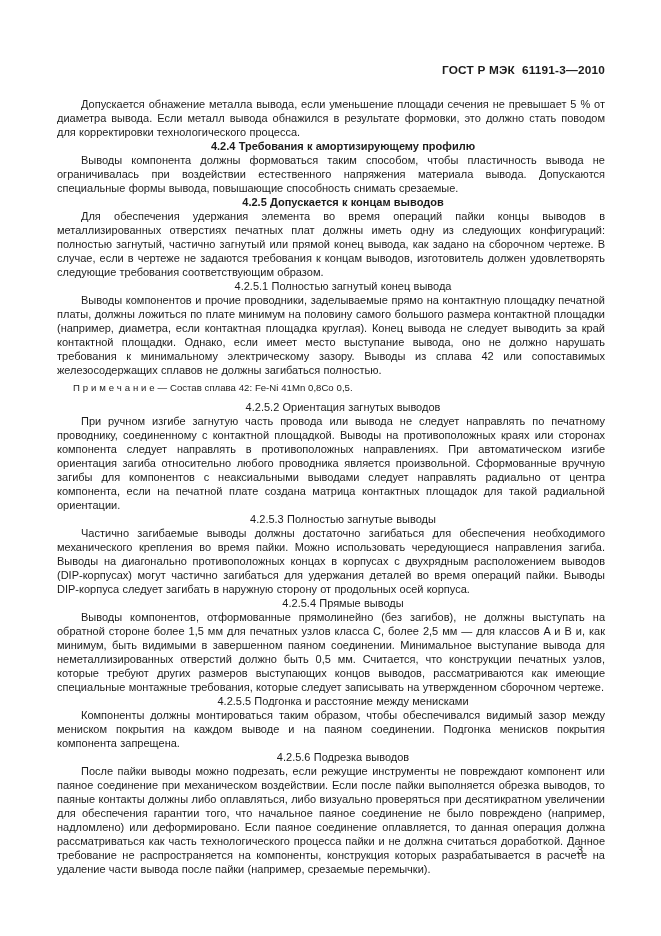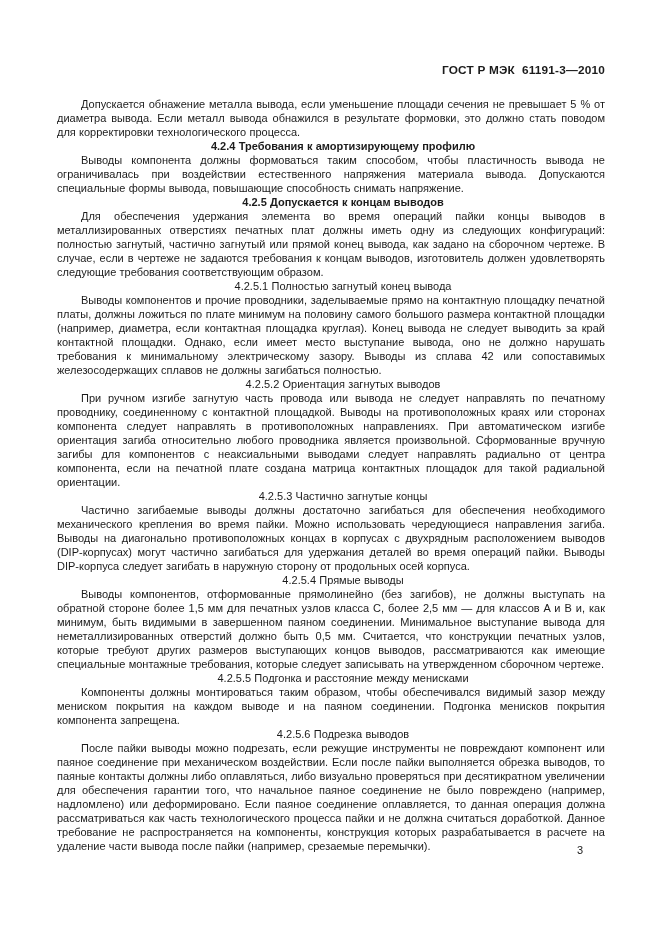--- a/index.html
+++ b/index.html
@@ -60,28 +60,29 @@
 </style>
 </head>
 <body>
 
 <div class="page">
   <div class="header">ГОСТ Р МЭК  61191-3—2010</div>
 
   <main class="content" id="doc-content">
       <p class="block paragraph">Допускается обнажение металла вывода, если уменьшение площади сечения не превышает 5 % от диаметра вывода. Если металл вывода обнажился в результате формовки, это должно стать поводом для корректировки технологического процесса.</p>
       <p class="block heading">4.2.4 Требования к амортизирующему профилю</p>
-      <p class="block paragraph">Выводы компонента должны формоваться таким способом, чтобы пластичность вывода не ограничивалась при воздействии естественного напряжения материала вывода. Допускаются специальные формы вывода, повышающие способность снимать напряжение.</p>
+      <p class="block paragraph">Выводы компонента должны формоваться таким способом, чтобы пластичность вывода не ограничивалась при воздействии естественного напряжения материала вывода. Допускаются специальные формы вывода, повышающие способность снимать срезаемые.</p>
       <p class="block heading">4.2.5 Допускается к концам выводов</p>
       <p class="block paragraph">Для обеспечения удержания элемента во время операций пайки концы выводов в металлизированных отверстиях печатных плат должны иметь одну из следующих конфигураций: полностью загнутый, частично загнутый или прямой конец вывода, как задано на сборочном чертеже. В случае, если в чертеже не задаются требования к концам выводов, изготовитель должен удовлетворять следующие требования соответствующим образом.</p>
       <p class="block subheading">4.2.5.1 Полностью загнутый конец вывода</p>
       <p class="block paragraph">Выводы компонентов и прочие проводники, заделываемые прямо на контактную площадку печатной платы, должны ложиться по плате минимум на половину самого большого размера контактной площадки (например, диаметра, если контактная площадка круглая). Конец вывода не следует выводить за край контактной площадки. Однако, если имеет место выступание вывода, оно не должно нарушать требования к минимальному электрическому зазору. Выводы из сплава 42 или сопоставимых железосодержащих сплавов не должны загибаться полностью.</p>
+      <p class="block note">П р и м е ч а н и е — Состав сплава 42: Fe-Ni 41Mn 0,8Co 0,5.</p>
       <p class="block subheading">4.2.5.2 Ориентация загнутых выводов</p>
       <p class="block paragraph">При ручном изгибе загнутую часть провода или вывода не следует направлять по печатному проводнику, соединенному с контактной площадкой. Выводы на противоположных краях или сторонах компонента следует направлять в противоположных направлениях. При автоматическом изгибе ориентация загиба относительно любого проводника является произвольной. Сформованные вручную загибы для компонентов с неаксиальными выводами следует направлять радиально от центра компонента, если на печатной плате создана матрица контактных площадок для такой радиальной ориентации.</p>
-      <p class="block subheading">4.2.5.3 Частично загнутые концы</p>
+      <p class="block subheading">4.2.5.3 Полностью загнутые выводы</p>
       <p class="block paragraph">Частично загибаемые выводы должны достаточно загибаться для обеспечения необходимого механического крепления во время пайки. Можно использовать чередующиеся направления загиба. Выводы на диагонально противоположных концах в корпусах с двухрядным расположением выводов (DIP-корпусах) могут частично загибаться для удержания деталей во время операций пайки. Выводы DIP-корпуса следует загибать в наружную сторону от продольных осей корпуса.</p>
       <p class="block subheading">4.2.5.4 Прямые выводы</p>
       <p class="block paragraph">Выводы компонентов, отформованные прямолинейно (без загибов), не должны выступать на обратной стороне более 1,5 мм для печатных узлов класса C, более 2,5 мм — для классов A и B и, как минимум, быть видимыми в завершенном паяном соединении. Минимальное выступание вывода для неметаллизированных отверстий должно быть 0,5 мм. Считается, что конструкции печатных узлов, которые требуют других размеров выступающих концов выводов, рассматриваются как имеющие специальные монтажные требования, которые следует записывать на утвержденном сборочном чертеже.</p>
       <p class="block subheading">4.2.5.5 Подгонка и расстояние между менисками</p>
       <p class="block paragraph">Компоненты должны монтироваться таким образом, чтобы обеспечивался видимый зазор между мениском покрытия на каждом выводе и на паяном соединении. Подгонка менисков покрытия компонента запрещена.</p>
       <p class="block subheading">4.2.5.6 Подрезка выводов</p>
       <p class="block paragraph">После пайки выводы можно подрезать, если режущие инструменты не повреждают компонент или паяное соединение при механическом воздействии. Если после пайки выполняется обрезка выводов, то паяные контакты должны либо оплавляться, либо визуально проверяться при десятикратном увеличении для обеспечения гарантии того, что начальное паяное соединение не было повреждено (например, надломлено) или деформировано. Если паяное соединение оплавляется, то данная операция должна рассматриваться как часть технологического процесса пайки и не должна считаться доработкой. Данное требование не распространяется на компоненты, конструкция которых разрабатывается в расчете на удаление части вывода после пайки (например, срезаемые перемычки).</p>
     </main>
 
   <div class="page-number">3</div>

